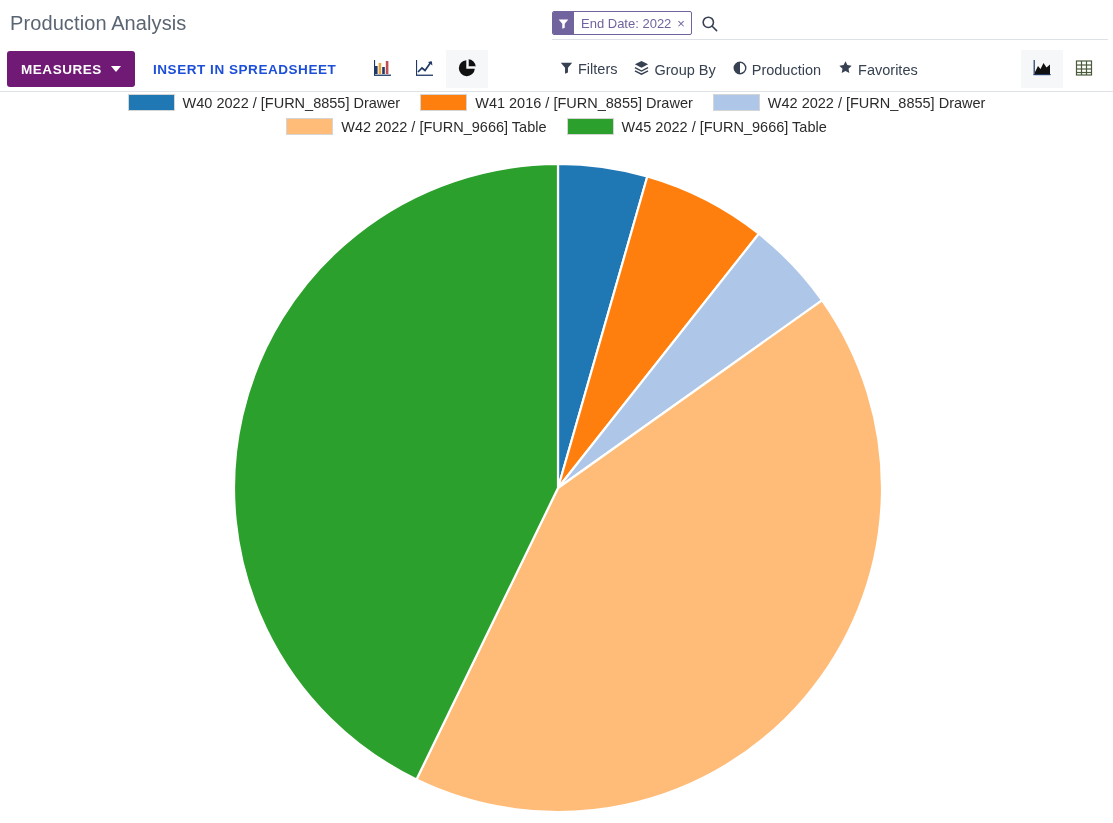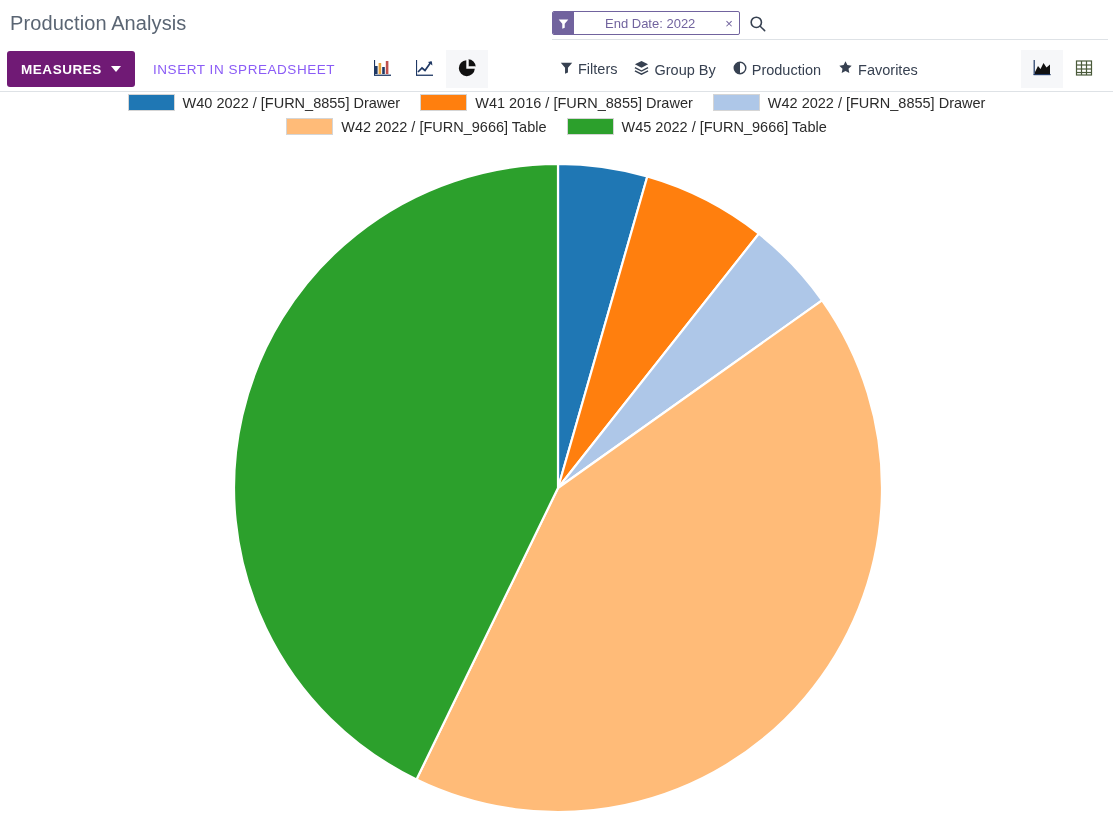--- a/index.html
+++ b/index.html
@@ -49,21 +49,20 @@
   .facet {
     display: flex;
     align-items: stretch;
     height: 24px;
     border: 1px solid #71639e;
     border-radius: 2px;
     overflow: hidden;
     background: #ffffff;
     margin-right: 4px;
     cursor: pointer;
-    gap: 24px;
   }
   .facet-icon {
     background: #71639e;
     color: #ffffff;
     display: flex;
     align-items: center;
     justify-content: center;
     padding: 0 5px;
     font-size: 11px;
   }
@@ -134,23 +133,23 @@
     border-top: 6px solid #ffffff;
     display: inline-block;
   }
 
   .btn-spreadsheet {
     position: absolute;
     left: 147px; top: 4px;
     height: 36px;
     background: transparent;
     border: none;
-    color: #8b5cf6;
+    color: #1d4ed8;
     font-size: 13.5px;
-    font-weight: normal;
+    font-weight: bold;
     letter-spacing: 0.55px;
     display: flex;
     align-items: center;
     cursor: pointer;
     font-family: "Liberation Sans", sans-serif;
   }
 
   .chart-type-group {
     position: absolute;
     left: 362px; top: 50px;

